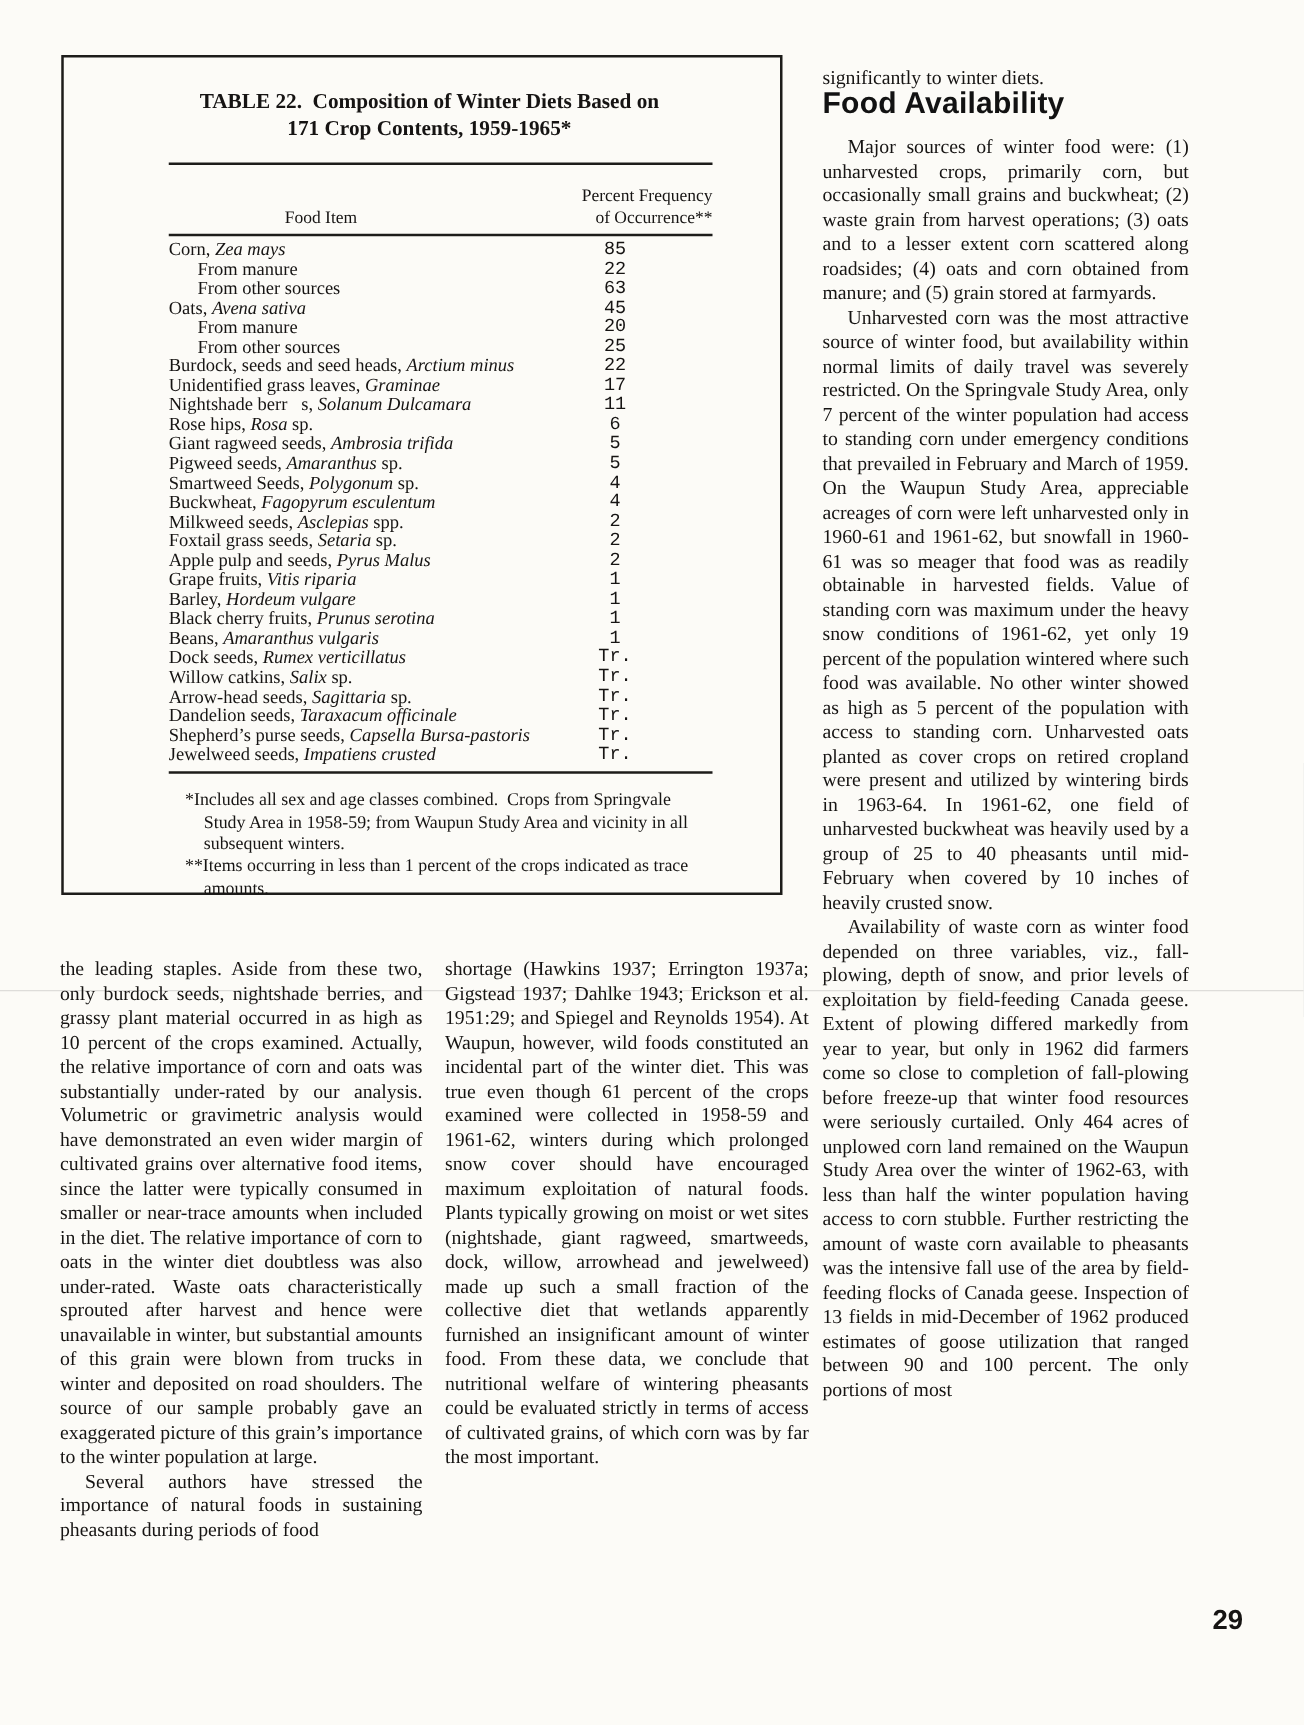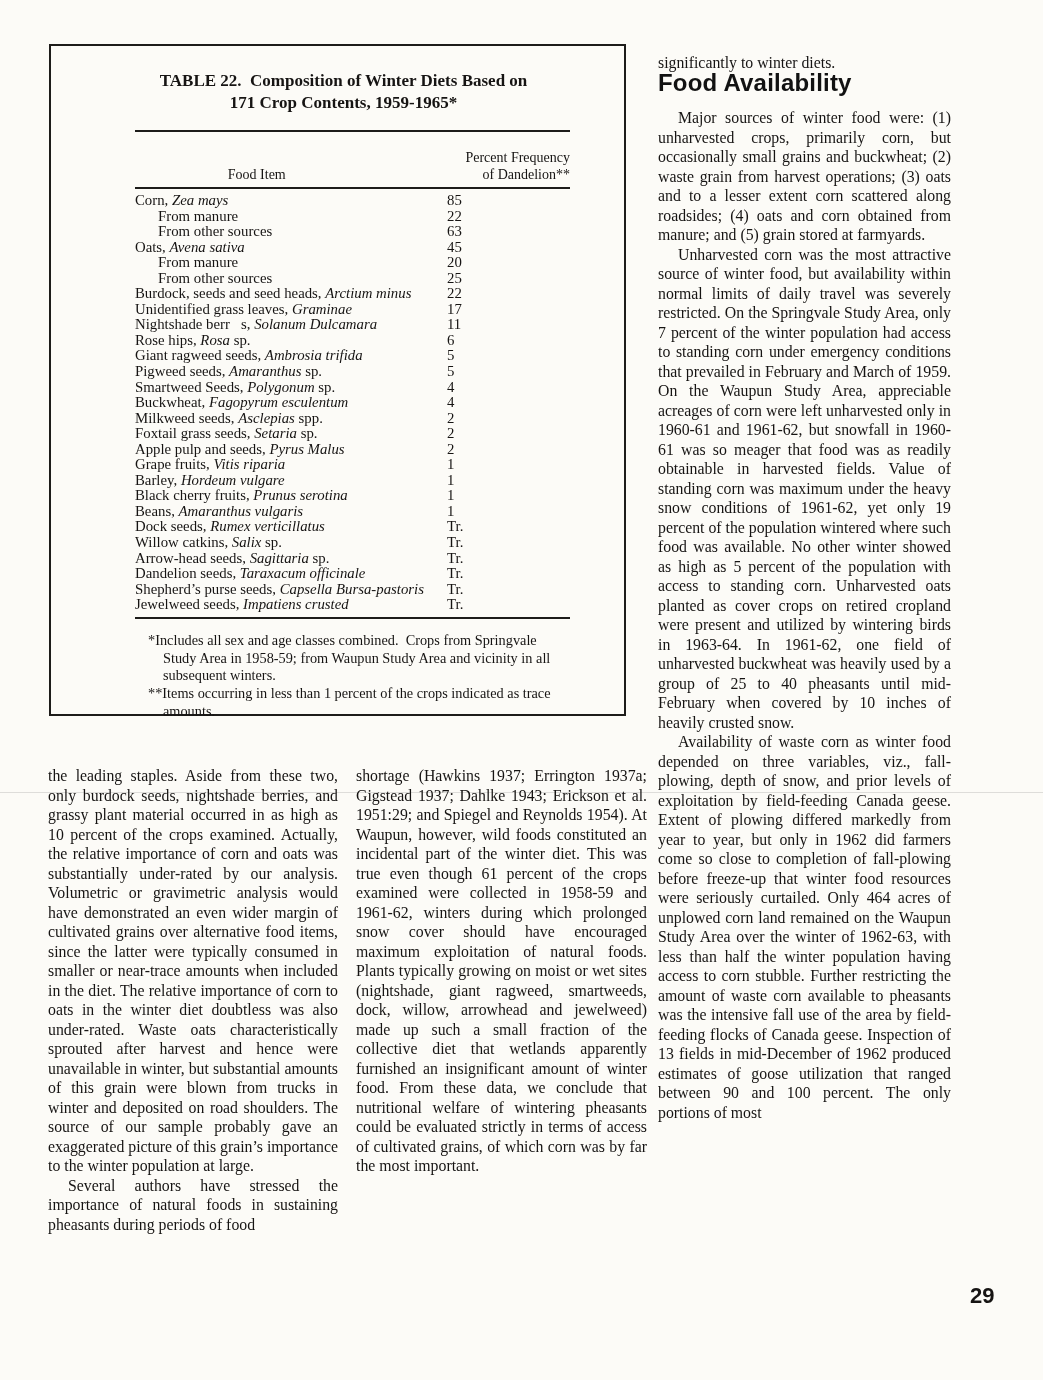--- a/index.html
+++ b/index.html
@@ -9,21 +9,21 @@
   .tablebox{position:absolute;left:49px;top:44px;width:577px;height:672px;border:2px solid #1d1c1a;box-sizing:border-box;background:#fcfbf7;}
   .ttitle{text-align:center;font-weight:bold;font-size:17px;line-height:21.5px;margin-top:24px;margin-left:12px;}
   .tinner{margin:17px 0 0 84px;width:435px;}
   .thead{position:relative;height:55px;border-top:2px solid #1d1c1a;border-bottom:2px solid #1d1c1a;font-size:14px;box-sizing:content-box;}
   .th-col2{position:absolute;right:0;bottom:4px;text-align:right;line-height:16.5px;}
   .th-col1{position:absolute;left:0;bottom:4px;width:56%;text-align:center;}
   .trows{padding:4px 0 4px;border-bottom:2px solid #1d1c1a;}
   .trow{display:flex;font-size:14.8px;line-height:15.55px;}
   .trow .tlabel{flex:1;white-space:pre-wrap;}
   .trow.indent .tlabel{padding-left:23px;}
-  .trow .tval{width:90px;margin-right:33px;flex:none;}
+  .trow .tval{width:90px;text-align:center;margin-right:33px;flex:none;font-family:Liberation Mono, monospace;}
   .fnotes{margin:13px 0 0 13px;width:424px;font-size:14.3px;line-height:17.8px;}
   .fnote{padding-left:15px;text-indent:-15px;}
   
   .col{position:absolute;font-size:15.8px;line-height:19.5px;text-align:justify;hyphens:auto;}
   .col p{margin:0;font-family:Liberation Serif, serif;}
   .col p.ind{text-indent:20px;}
   #col-left{left:48px;top:766px;width:290px;}
   #col-mid{left:356px;top:766px;width:291px;}
   #col-right{left:658px;top:53px;width:293px;}
   .lead{text-align:left;margin-bottom:13px;}
@@ -38,21 +38,21 @@
 
   <div class="tablebox">
     <div class="ttitle">
       <div>TABLE 22.&nbsp; Composition of Winter Diets Based on</div>
       <div>171 Crop Contents, 1959-1965*</div>
     </div>
     <div class="tinner">
       <div class="thead">
         <div class="th-col2">
           <div>Percent Frequency</div>
-          <div>of Dandelion**</div>
+          <div>of Occurrence**</div>
         </div>
         <div class="th-col1">Food Item</div>
       </div>
       <div class="trows">
           <div class="trow">
             <span class="tlabel">Corn, <i>Zea mays</i></span>
             <span class="tval">85</span>
           </div>
           <div class="trow indent">
             <span class="tlabel">From manure</span>

